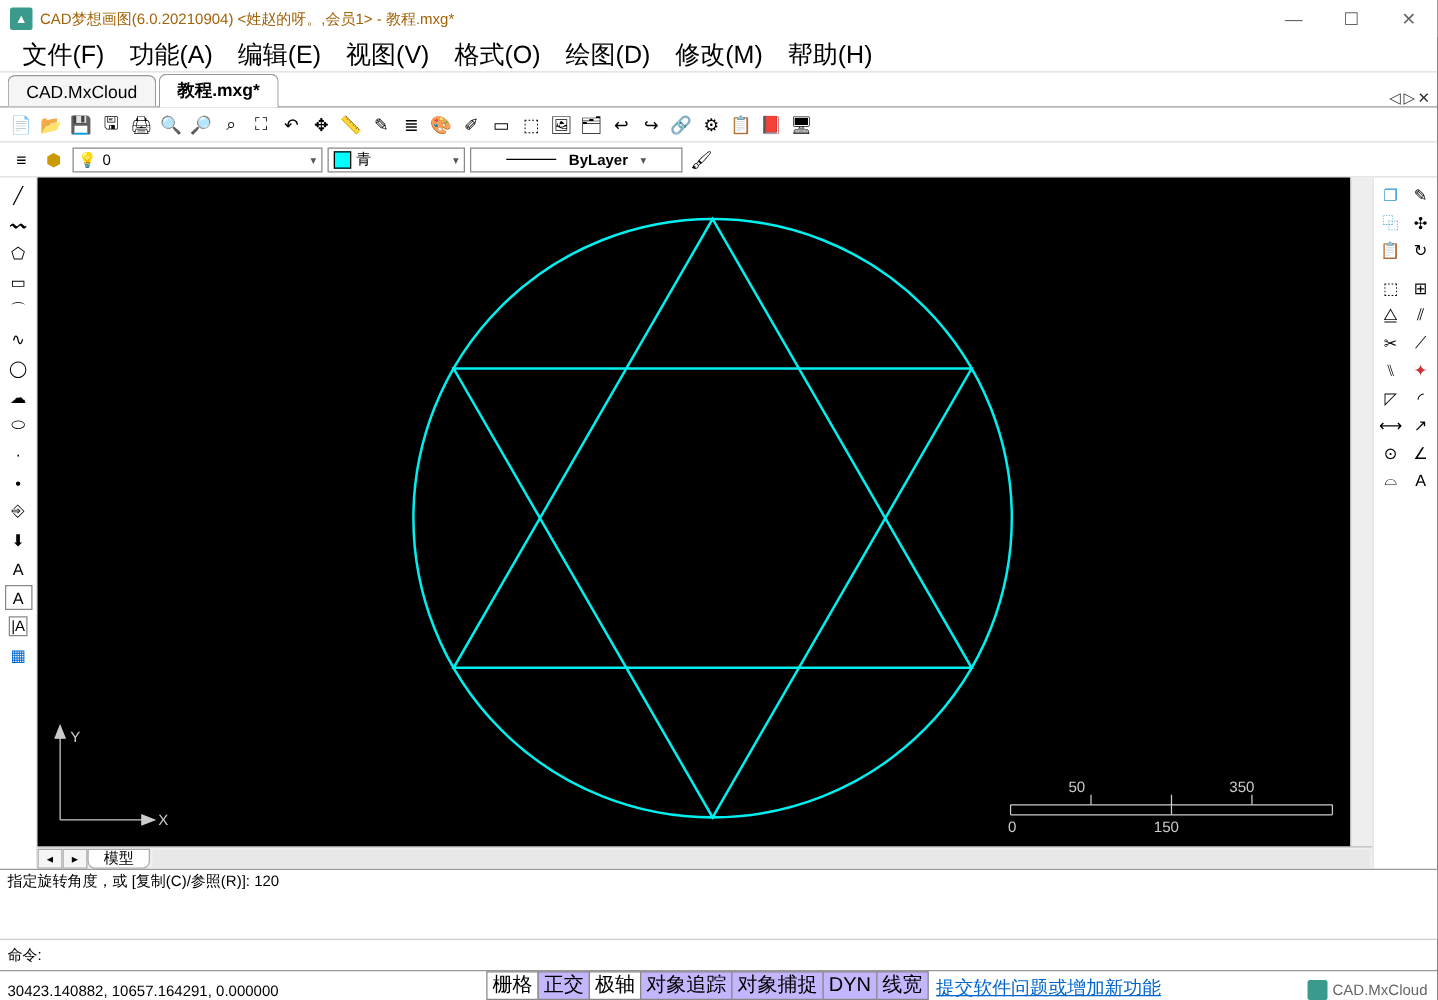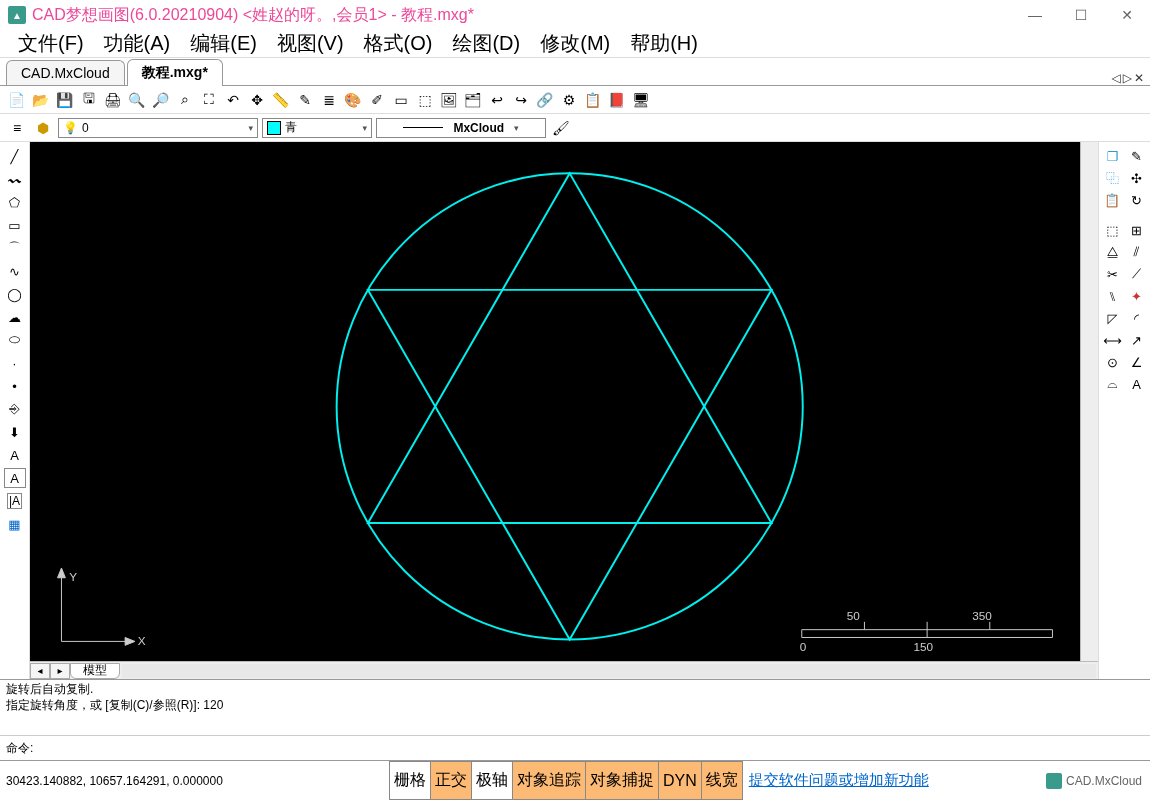--- a/index.html
+++ b/index.html
@@ -1,19 +1,19 @@
 <!DOCTYPE html>
 <html><head>
 <meta charset="utf-8">
 <style>
 *{box-sizing:border-box;margin:0;padding:0;font-family:"Microsoft YaHei",SimSun,sans-serif;font-size:12px}
 body{background:#fff;width:1150px;height:800px;overflow:hidden;display:flex;flex-direction:column}
 .titlebar{height:30px;display:flex;align-items:center;padding:0 0 0 8px;background:#fff}
 .titlebar .logo{width:18px;height:18px;background:#3a9b8c;margin-right:6px;display:inline-flex;align-items:center;justify-content:center;color:#fff;font-size:10px;border-radius:2px}
-.titlebar .title{color:#ec4899;font-size:16px}
+.titlebar .title{color:#a16207;font-size:12px}
 .winbtns{margin-left:auto;display:flex}
 .winbtn{width:46px;height:30px;display:flex;align-items:center;justify-content:center;color:#666;font-size:14px}
 .menubar{height:28px;display:flex;align-items:center;padding:0 8px;border-bottom:1px solid #ddd}
 .menubar .mi{padding:4px 10px;font-size:20px;cursor:default}
 .tabbar{height:28px;display:flex;align-items:flex-end;border-bottom:1px solid #999;padding:0 6px;position:relative}
 .tab{padding:4px 14px;border:1px solid #999;border-bottom:none;border-radius:6px 6px 0 0;margin-right:2px;background:#f5f5f5;font-size:14px}
 .tab.active{background:#fff;font-weight:bold;position:relative;top:1px}
 .tabbar .right{margin-left:auto;display:flex;align-items:center;gap:2px;color:#333;font-size:11px}
 .toolbar{height:28px;display:flex;align-items:center;padding:2px 6px;gap:2px;border-bottom:1px solid #ddd}
 .tb{width:22px;height:22px;display:flex;align-items:center;justify-content:center;font-size:14px;cursor:default;border:1px solid transparent}
@@ -27,25 +27,25 @@
 .vb{width:22px;height:20px;display:flex;align-items:center;justify-content:center;font-size:13px;cursor:default}
 .canvaswrap{flex:1;display:flex;flex-direction:column;min-width:0}
 .canvas{flex:1;background:#000;position:relative;overflow:hidden}
 .canvas svg{position:absolute;inset:0;width:100%;height:100%}
 .scroll-h{height:18px;background:#eee;display:flex;align-items:center;border-top:1px solid #bbb}
 .scroll-h .navb{width:20px;height:16px;border:1px solid #aaa;display:flex;align-items:center;justify-content:center;font-size:10px;background:#f5f5f5}
 .scroll-h .mtab{padding:0 12px;height:16px;border:1px solid #aaa;border-radius:0 0 6px 6px;background:#fff;font-size:12px;display:flex;align-items:center}
 .scroll-h .track{flex:1;height:14px;background:#e8e8e8;margin:0 2px;position:relative}
 .cmdarea{height:56px;border-top:1px solid #999;background:#fff;padding:2px 6px;font-size:13px;overflow:hidden;line-height:1.3}
 .cmdprompt{height:20px;border-top:1px solid #ccc;padding:12px 6px;display:flex;align-items:center;font-size:13px}
-.status{height:40px;border-top:1px solid #999;display:flex;align-items:center;font-size:15px}
+.status{height:24px;border-top:1px solid #999;display:flex;align-items:flex-end;font-size:15px}
 .status .coords{padding:0 6px;width:390px}
 .status .btns{display:flex;height:100%}
 .status .sb{border:1px solid #888;padding:0 4px;display:flex;align-items:center;font-size:16px;margin-left:-1px}
-.status .sb.on{background:#fdba74}
+.status .sb.on{background:#c4b5fd}
 .status .link{color:#0066cc;text-decoration:underline;margin-left:6px;font-size:15px}
 .status .brand{margin-left:auto;padding:0 8px;display:flex;align-items:center;gap:4px;color:#666;font-size:14px}
 .brand .logo2{width:16px;height:16px;background:#3a9b8c;border-radius:2px}
 .scroll-v{width:18px;background:#eee;border-left:1px solid #bbb}
 .canvascol{flex:1;display:flex;min-height:0}
 </style>
 </head>
 <body>
 
 <div class="titlebar">
@@ -117,21 +117,21 @@
     <span style="margin-left:4px">0</span>
     <span class="dd">▾</span>
   </div>
   <div class="combo" style="width:110px">
     <span class="colorbox" style="background:#00ffff"></span>
     <span>青</span>
     <span class="dd">▾</span>
   </div>
   <div class="combo" style="width:170px;justify-content:center">
     <span style="border-top:1px solid #000;width:40px;margin-right:10px"></span>
-    <b>MxCloud</b>
+    <b>ByLayer</b>
     <span class="dd" style="margin-left:10px">▾</span>
   </div>
   <div class="tb">🖌</div>
 </div>
 
 <div class="workrow">
 
   <div class="vtoolbar">
     <div class="vb">╱</div>
     <div class="vb">〰</div>
@@ -219,21 +219,20 @@
     <div class="vb">⟷</div>
     <div class="vb">↗</div>
     <div class="vb">⊙</div>
     <div class="vb">∠</div>
     <div class="vb">⌓</div>
     <div class="vb">A</div>
   </div>
 </div>
 
 <div class="cmdarea">
-  <div>旋转后自动复制.</div>
   <div>指定旋转角度，或 [复制(C)/参照(R)]: 120</div>
 </div>
 <div class="cmdprompt">
   <span>命令:</span>
 </div>
 
 <div class="status">
   <div class="coords">30423.140882, 10657.164291, 0.000000</div>
   <div class="btns">
     <div class="sb">栅格</div>

